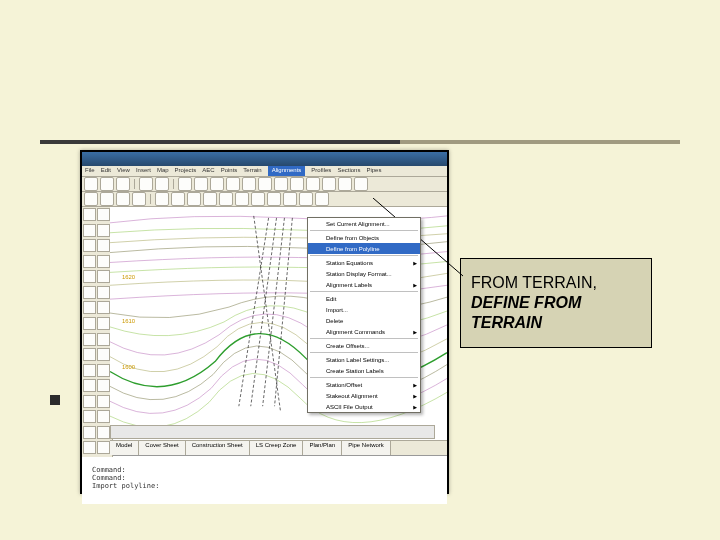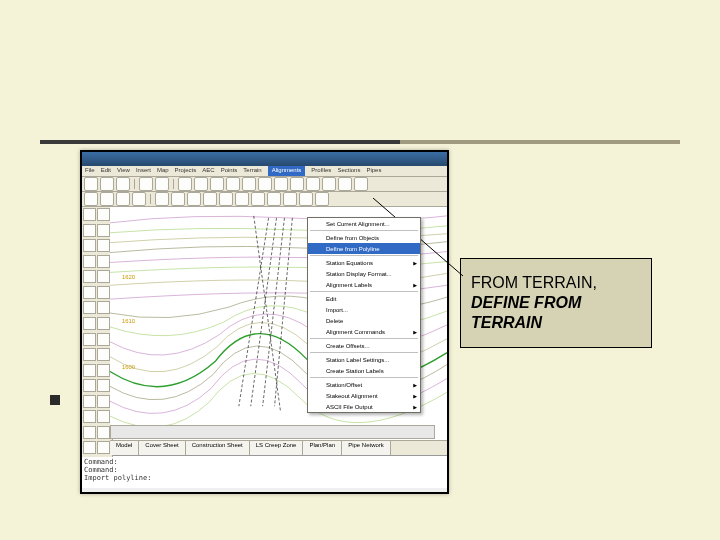--- a/index.html
+++ b/index.html
@@ -28,21 +28,21 @@
   .tabs .tb{border-right:1px solid #aca899;padding:1px 6px;background:#f4f3ee}
   .dropdown{
     position:absolute;left:225px;top:10px;width:112px;
     background:#fff;border:1px solid #716f64;box-shadow:2px 2px 3px rgba(0,0,0,.3);
     font-size:6px;z-index:50
   }
   .dropdown .mi{display:flex;align-items:center;height:11px;padding:0 4px 0 18px;position:relative;white-space:nowrap}
   .dropdown .mi.sel{background:#316ac5;color:#fff}
   .dropdown .mi.arr::after{content:'▶';position:absolute;right:3px;font-size:5px}
   .dropdown hr{margin:1px 2px;border:none;border-top:1px solid #c0c0c0}
-  .cmd{height:28px;background:#fff;border-top:1px solid #999;font-family:Consolas,monospace;font-size:7px;padding:2px;color:#333}
+  .cmd{height:28px;background:#fff;border-top:1px solid #999;font-family:Consolas,monospace;font-size:7px;padding:10px;color:#333}
   .cmd div{line-height:8px}
   .callout{
     position:absolute;left:460px;top:258px;width:170px;padding:14px 10px;
     background:#d6d3b4;border:1px solid #000;text-align:left;
     font-size:16px;line-height:20px
   }
   .callout .line1{font-family:Arial}
   .callout .line3{font-style:italic;font-weight:bold}
   .callout .line4{font-style:italic;font-weight:bold}
   .leader{position:absolute;left:373px;top:198px;width:90px;height:80px;z-index:5}

